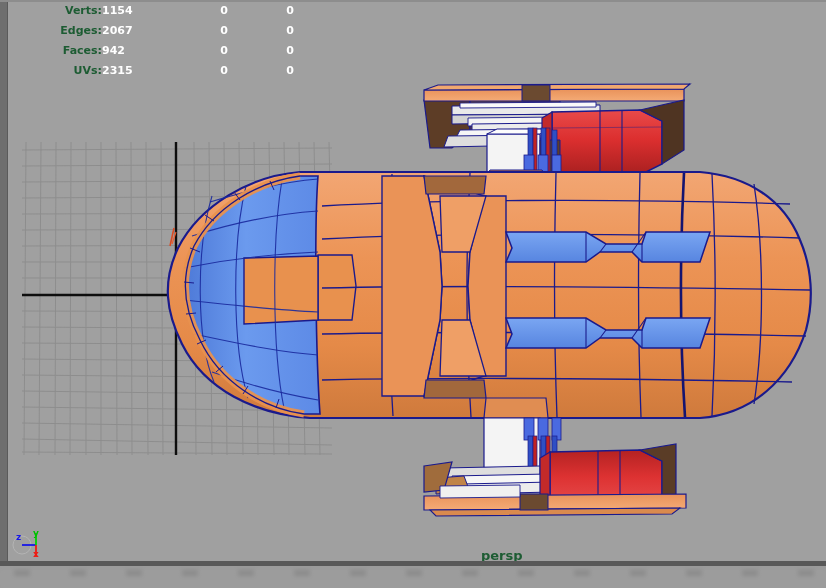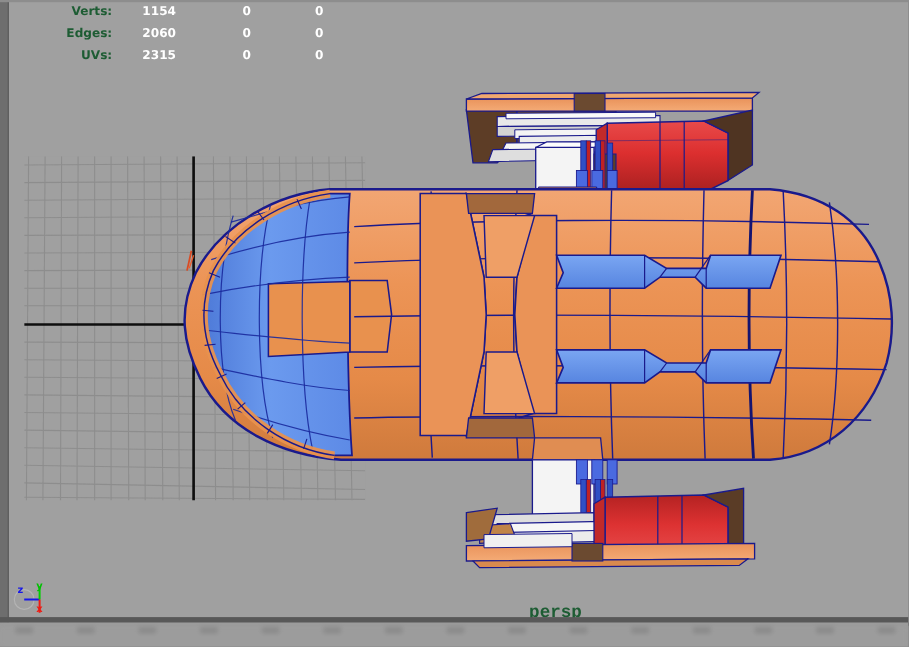--- a/index.html
+++ b/index.html
@@ -18,27 +18,27 @@
   #vp-border-top{position:absolute;left:0;top:0;width:826px;height:2px;
             background:#8d8d8d;}
 
   
   #hud{position:absolute;left:14px;top:1px;width:300px;
        font-size:11px;font-weight:bold;line-height:20px;}
   #hud table{border-collapse:collapse;}
   #hud td{padding:0;height:20px;font-size:11px;font-weight:bold;
           font-family:"DejaVu Sans","Liberation Sans",sans-serif;}
   .hud-label{color:#1d5c33;text-align:right;width:88px;}
-  .hud-v1{color:#ffffff;text-align:right;width:58px;margin-top:32px;}
+  .hud-v1{color:#ffffff;text-align:left;width:58px;margin-top:32px;}
   .hud-v2{color:#ffffff;text-align:right;width:68px;}
   .hud-v3{color:#ffffff;text-align:right;width:66px;}
 
   
   #vp-label{position:absolute;left:481px;top:548px;color:#1d5c33;
-            font-size:16px;font-weight:bold;font-family:Liberation Mono, monospace;}
+            font-size:13px;font-weight:bold;}
 
   
   #gizmo{position:absolute;left:10px;top:527px;width:42px;height:36px;}
   #gizmo .ax-label{position:absolute;font-size:9px;font-weight:bold;}
 
   
   #scene{position:absolute;left:0;top:0;width:826px;height:566px;}
 
   
   #bottom-strip{position:absolute;left:0;top:566px;width:826px;height:22px;
@@ -351,21 +351,27 @@
       <table>
         <tbody>
           <tr>
             <td class="hud-label">Verts:</td>
             <td class="hud-v1">1154</td>
             <td class="hud-v2">0</td>
             <td class="hud-v3">0</td>
           </tr>
           <tr>
             <td class="hud-label">Edges:</td>
-            <td class="hud-v1">2060</td>
+            <td class="hud-v1">2067</td>
+            <td class="hud-v2">0</td>
+            <td class="hud-v3">0</td>
+          </tr>
+          <tr>
+            <td class="hud-label">Faces:</td>
+            <td class="hud-v1">942</td>
             <td class="hud-v2">0</td>
             <td class="hud-v3">0</td>
           </tr>
           <tr>
             <td class="hud-label">UVs:</td>
             <td class="hud-v1">2315</td>
             <td class="hud-v2">0</td>
             <td class="hud-v3">0</td>
           </tr>
         </tbody>

